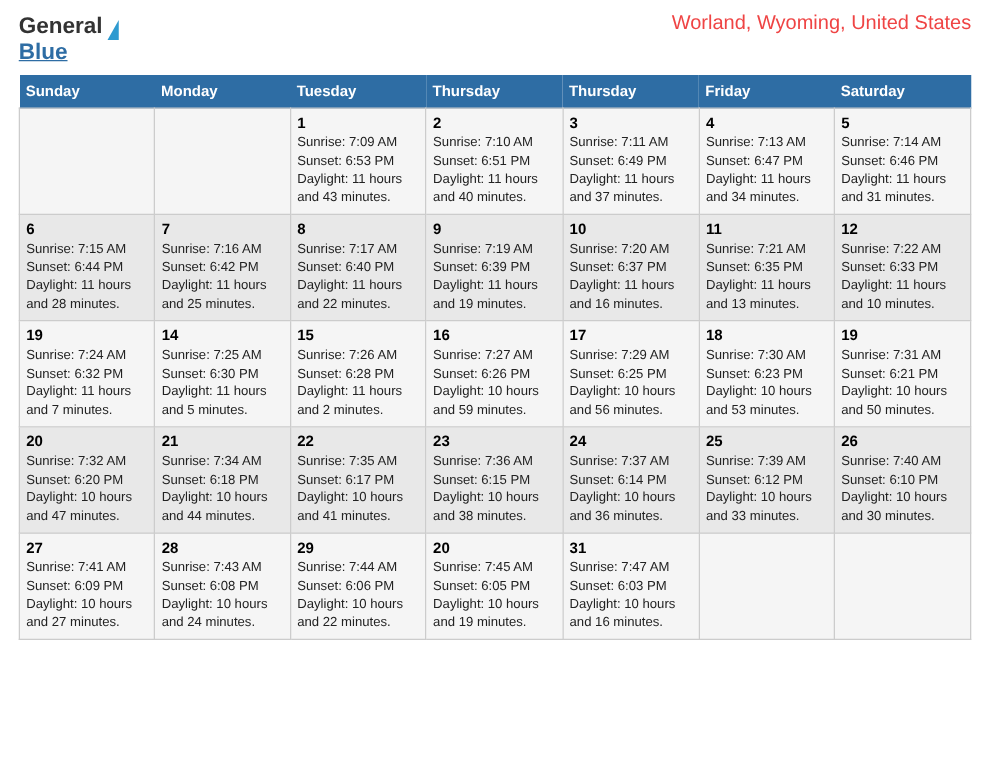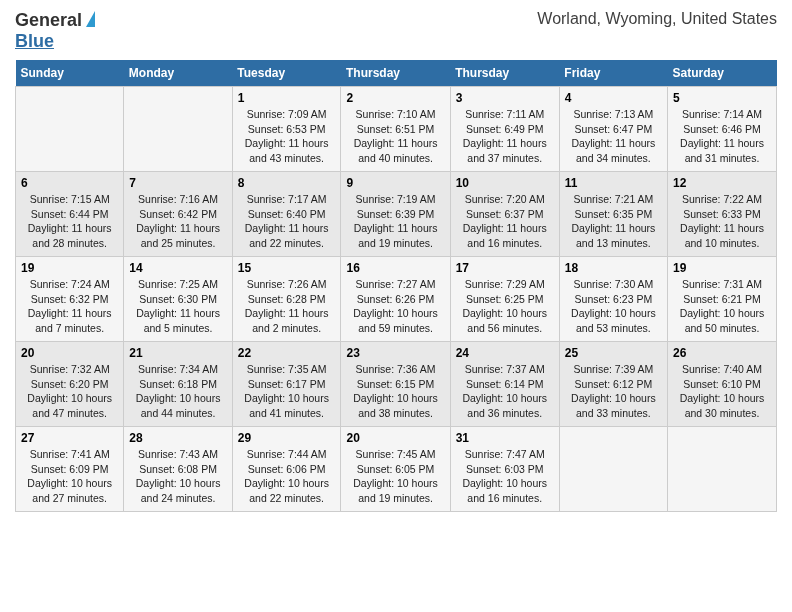--- a/index.html
+++ b/index.html
@@ -16,34 +16,34 @@
       align-items: flex-start;
       margin-bottom: 8px;
     }
     .logo {
       display: flex;
       flex-direction: column;
       align-items: flex-start;
     }
     .logo-line {
       display: flex;
-      align-items: flex-start;
+      align-items: flex-end;
       gap: 2px;
     }
     .title-block {
       text-align: right;
     }
     .month-title {
       font-size: 36px;
       font-weight: bold;
       color: #333;
     }
     .location-title {
       font-size: 16px;
-      color: #404040;
+      color: #ef4444;
     }
     table {
       width: 100%;
       border-collapse: collapse;
       font-size: 11px;
     }
     thead tr th {
       background-color: #2e6da4;
       color: #fff;
       text-align: left;
@@ -68,21 +68,20 @@
     .day-number {
       font-weight: bold;
       font-size: 12px;
       display: block;
       margin-bottom: 2px;
     }
     .day-info {
       font-size: 10.5px;
       color: #222;
       line-height: 1.4;
-      text-align: center;
     }
   </style>
 </head>
 <body>
 
 <div class="header">
   <div class="logo">
     <div class="logo-line">
       <span style="font-size:18px;font-weight:bold;color:#333;">General</span>
       <span style="display:inline-block;width:0;height:0;border-left:9px solid transparent;border-bottom:16px solid #2e9ad0;margin-left:2px;position:relative;top:1px;"></span>

